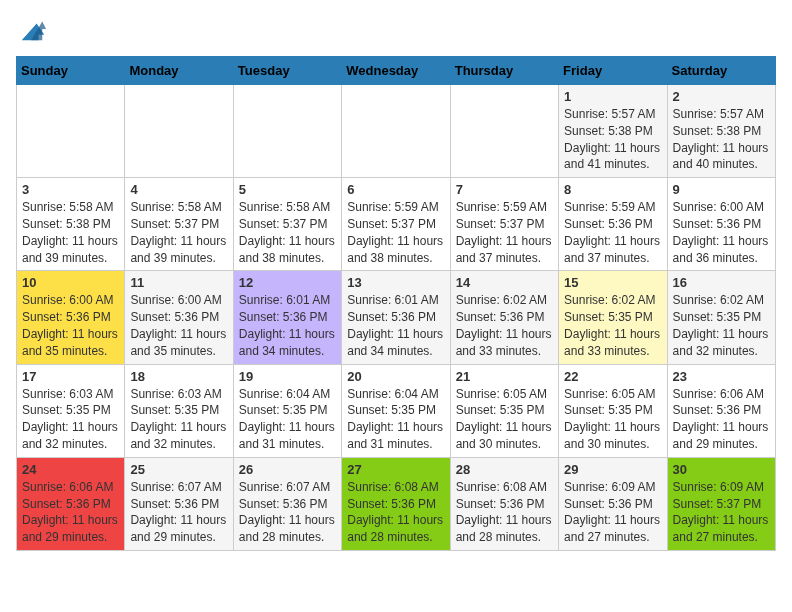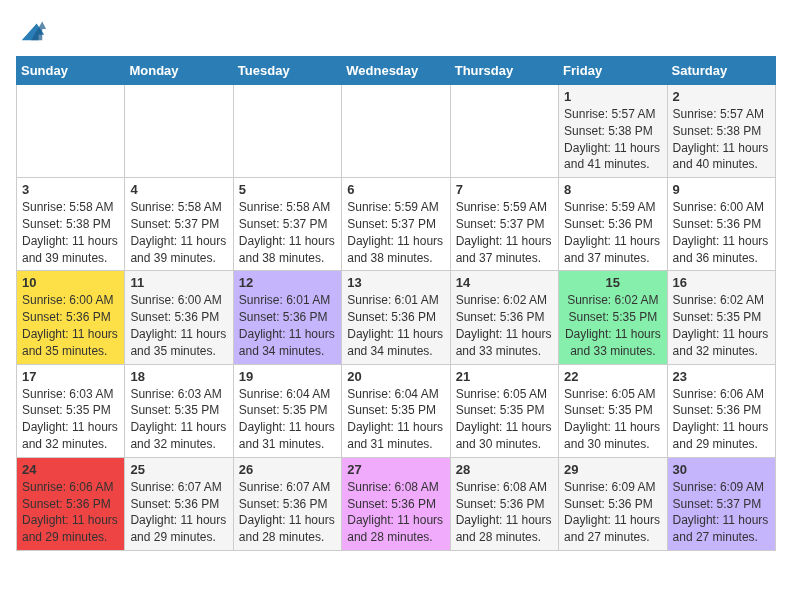--- a/index.html
+++ b/index.html
@@ -44,21 +44,21 @@
       font-size: 15px;
       color: #555;
     }
     .calendar {
       width: 100%;
       border-collapse: collapse;
       border: 1px solid #ccc;
     }
     .calendar th {
       background-color: #2a7db5;
-      color: #ffffff;
+      color: #000000;
       font-size: 13px;
       font-weight: bold;
       padding: 6px 4px;
       text-align: left;
       border: 1px solid #2a7db5;
     }
     .calendar td {
       vertical-align: top;
       border: 1px solid #ccc;
       padding: 4px 5px;
@@ -213,21 +213,21 @@
           <div class="day-info">Sunrise: 6:01 AM
 Sunset: 5:36 PM
 Daylight: 11 hours and 34 minutes.</div>
         </td>
         <td style="background: rgb(245, 245, 245);">
           <span class="day-number">14</span>
           <div class="day-info">Sunrise: 6:02 AM
 Sunset: 5:36 PM
 Daylight: 11 hours and 33 minutes.</div>
         </td>
-        <td style="background: #86efac; text-align: center;">
+        <td style="background: #fef9c3;">
           <span class="day-number">15</span>
           <div class="day-info">Sunrise: 6:02 AM
 Sunset: 5:35 PM
 Daylight: 11 hours and 33 minutes.</div>
         </td>
         <td style="background: rgb(245, 245, 245);">
           <span class="day-number">16</span>
           <div class="day-info">Sunrise: 6:02 AM
 Sunset: 5:35 PM
 Daylight: 11 hours and 32 minutes.</div>
@@ -289,39 +289,39 @@
           <div class="day-info">Sunrise: 6:07 AM
 Sunset: 5:36 PM
 Daylight: 11 hours and 29 minutes.</div>
         </td>
         <td style="background: rgb(245, 245, 245); margin-left: 44px;">
           <span class="day-number">26</span>
           <div class="day-info">Sunrise: 6:07 AM
 Sunset: 5:36 PM
 Daylight: 11 hours and 28 minutes.</div>
         </td>
-        <td style="background: #f0abfc; margin-top: 36px;">
+        <td style="background: #84cc16; margin-top: 36px;">
           <span class="day-number">27</span>
           <div class="day-info">Sunrise: 6:08 AM
 Sunset: 5:36 PM
 Daylight: 11 hours and 28 minutes.</div>
         </td>
         <td style="background: rgb(245, 245, 245);">
           <span class="day-number">28</span>
           <div class="day-info">Sunrise: 6:08 AM
 Sunset: 5:36 PM
 Daylight: 11 hours and 28 minutes.</div>
         </td>
         <td style="background: rgb(245, 245, 245);">
           <span class="day-number">29</span>
           <div class="day-info">Sunrise: 6:09 AM
 Sunset: 5:36 PM
 Daylight: 11 hours and 27 minutes.</div>
         </td>
-        <td style="background: #c4b5fd; margin-top: 40px;">
+        <td style="background: #84cc16; margin-top: 40px;">
           <span class="day-number">30</span>
           <div class="day-info">Sunrise: 6:09 AM
 Sunset: 5:37 PM
 Daylight: 11 hours and 27 minutes.</div>
         </td>
       </tr>
     </tbody>
 </table>
 
 </body></html>

